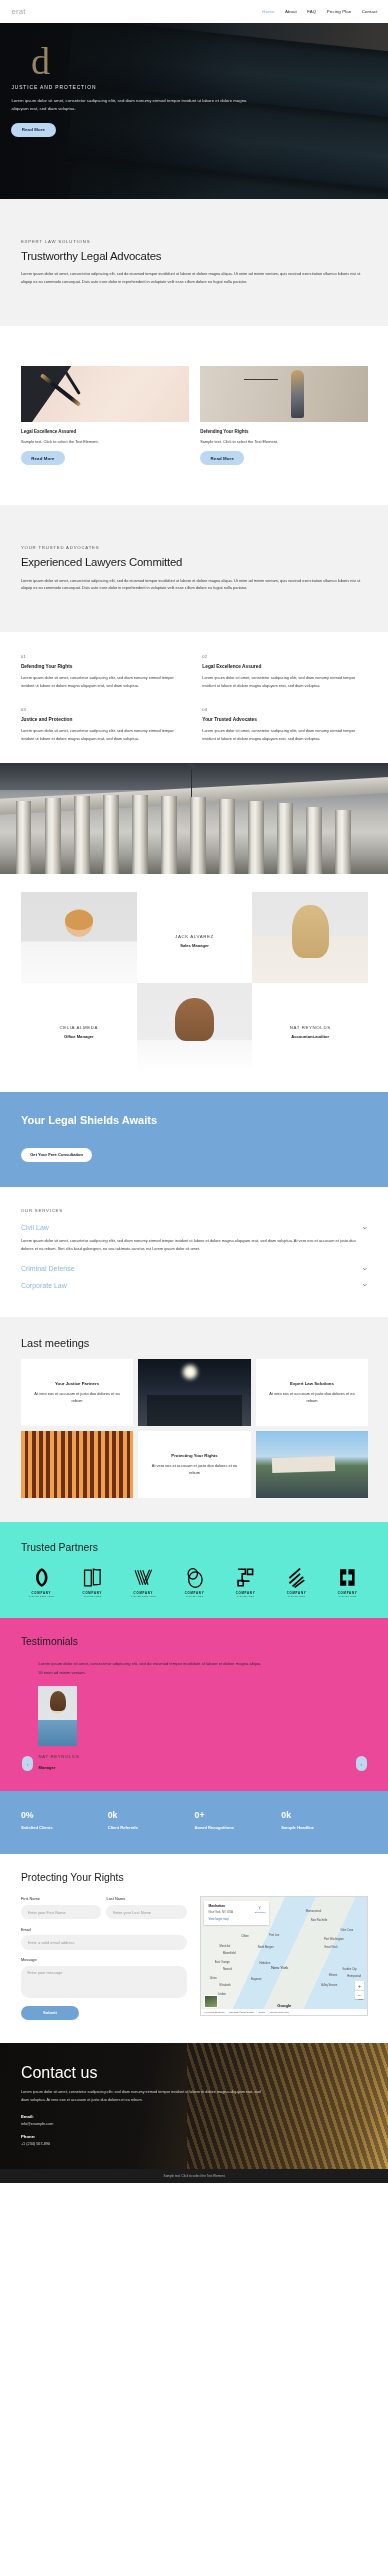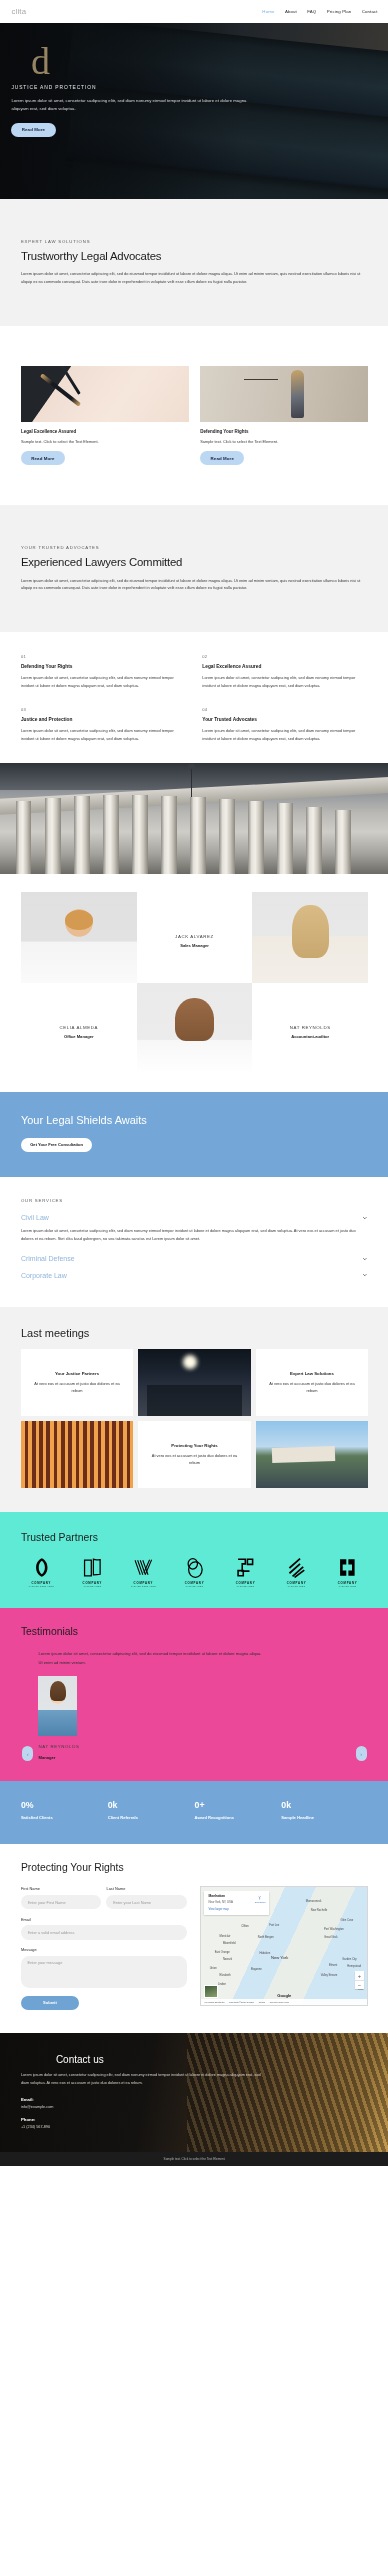--- a/index.html
+++ b/index.html
@@ -151,21 +151,21 @@
   .ph-woman1::after{content:""; position:absolute; left:34%; top:14%; width:32%; height:58%;
       background:linear-gradient(180deg,#d9bb86,#c8a86f); border-radius:46% 46% 30% 30%; z-index:-0;}
   .ph-woman2 { background: radial-gradient(circle at 50% 38%, #f2d2b2 0 15%, transparent 16%),
       linear-gradient(180deg,#eaeaea 0%,#ececec 62%, #f7f7f7 63%, #ffffff 100%); position:relative;}
   .ph-woman2::after{content:""; position:absolute; left:33%; top:16%; width:34%; height:48%;
       background:linear-gradient(180deg,#9b6b46,#7f5636); border-radius:48% 48% 28% 28%;}
   .team-bottom { display:grid; grid-template-columns:repeat(3,1fr); }
 
   
   .cta { background:#74a7d8; padding: 22px 0 25px; }
-  .cta h2 { font-size:11px; font-weight:400; color:#fff; margin-bottom:12px;}
+  .cta h2 { font-size:11px; font-weight:700; color:#fff; margin-bottom:22px;}
   .btn-white { display:inline-block; background:#fff; color:#17181a; border:none;
     border-radius:21px; font-size:4.1px; font-weight:700; padding:4.7px 9.3px; cursor:pointer;}
 
   
   .acc { padding: 21px 0 24px; background:#fff;}
   .acc-item { padding: 4.7px 0; }
   .acc-head { display:flex; align-items:center; justify-content:space-between; cursor:pointer;}
   .acc-title { font-size:7px; color:#8fb6dc; font-weight:300; }
   .chev { width:5.7px; height:5.7px; }
   .acc-body { font-size:3.9px; line-height:2.0; color:#3a3a3a; margin-top:6.2px; margin-bottom:3.1px;}
@@ -261,34 +261,34 @@
   .map-thumb { position:absolute; left:2.6px; bottom:7.3px; width:14.5px; height:13.5px;
      background:linear-gradient(160deg,#3e5a3a,#8aa06b); border:0.5px solid #fff;}
 
   
   .footer { position:relative; background:#151310; overflow:hidden; padding: 21px 0 15.6px; }
   .footer-bg { position:absolute; inset:0;
      background: linear-gradient(100deg,#0f0d0b 0%, #141210 38%, #2e2419 58%, #5c4524 76%, #8a6a33 92%, #c49a4c 100%); }
   .footer-bg::after{ content:""; position:absolute; right:0; top:0; width:52%; height:100%;
      background: repeating-linear-gradient(72deg, rgba(200,160,90,.22) 0 3.1px, rgba(30,22,12,.35) 3.1px 7.3px); }
   .footer-inner { position:relative; }
-  .footer h2 { font-size:10px; font-weight:300; color:#fff; margin-bottom:7.3px;margin-left:35px;}
+  .footer h2 { font-size:16px; font-weight:300; color:#fff; margin-bottom:7.3px;}
   .footer p.fdesc { font-size:3.8px; line-height:1.9; color:#d8d4cd; max-width:244px; margin-bottom:10.4px;}
   .f-block { margin-bottom:7.3px;}
   .f-block .lab { font-size:4.3px; font-weight:700; color:#fff; margin-bottom:3.1px;}
   .f-block .val { font-size:3.8px; color:#d8d4cd;}
   .footer-note { background:#1c1c1c; text-align:center; padding:5.2px 0; font-size:3.1px; color:#b5b5b5;}
 </style>
 </head>
 <body>
 
 <div class="wrap">
 
   <div class="nav">
-    <div class="logo">clita</div>
+    <div class="logo">erat</div>
     <div class="nav-links">
       <a href="#" class="active">Home</a>
       <a href="#">About</a>
       <a href="#">FAQ</a>
       <a href="#">Pricing Plan</a>
       <a href="#">Contact</a>
     </div>
   </div>
 
   <div class="hero">

